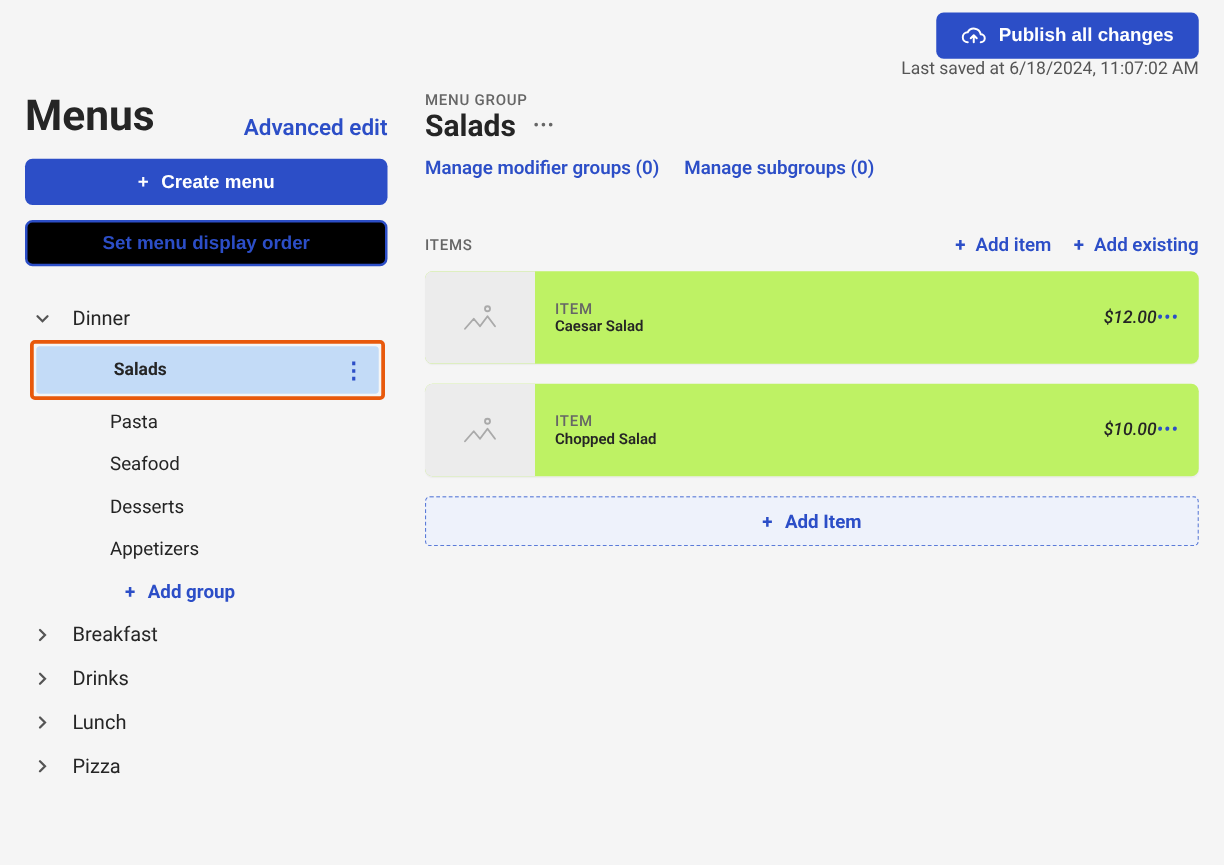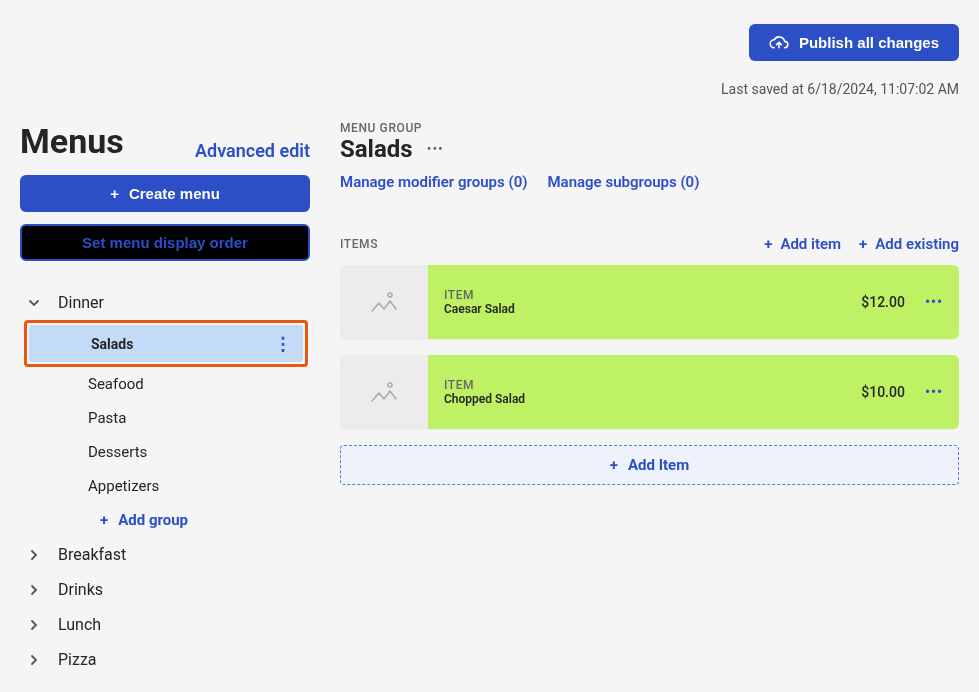--- a/index.html
+++ b/index.html
@@ -16,22 +16,22 @@
       font-size: 14px;
     }
     
     
     .top-bar {
       display: flex;
       justify-content: flex-end;
       align-items: flex-start;
       flex-direction: column;
       align-items: flex-end;
-      padding: 24px 20px;
-      gap: 20px;
+      padding: 10px 20px;
+      gap: 0;
     }
     .publish-btn {
       background: #2c4ec7;
       color: white;
       border: none;
       padding: 10px 20px;
       border-radius: 6px;
       font-weight: 600;
       font-size: 15px;
       cursor: pointer;
@@ -244,21 +244,21 @@
       flex: 1;
       padding: 12px 16px;
       display: flex;
       justify-content: space-between;
       align-items: center;
     }
     .item-name { font-weight: 600; font-size: 12px; }
     .item-right {
       display: flex;
       align-items: flex-end;
-      gap: 20px;
+      font-style: italic;
     }
     .price { font-weight: 500; }
     .card-kebab { color: #2c4ec7; letter-spacing: 1px; cursor: pointer; font-weight: 700; }
     
     .add-item-dashed {
       border: 1.5px dashed #5b7bd8;
       background: #eef2fb;
       border-radius: 4px;
       padding: 10px;
       display: flex;
@@ -317,24 +317,24 @@
       </div>
 
       <div class="group-selected-wrap">
         <div class="group-selected">
           <span>Salads</span>
           <span class="kebab">⋮</span>
         </div>
       </div>
 
       <div class="group-item">
+        <span>Pasta</span>
+      </div>
+      <div class="group-item">
         <span>Seafood</span>
-      </div>
-      <div class="group-item">
-        <span>Pasta</span>
       </div>
       <div class="group-item">
         <span>Desserts</span>
       </div>
       <div class="group-item">
         <span>Appetizers</span>
       </div>
 
       <div class="add-group-link">
         <span class="plus-mini">+</span>

